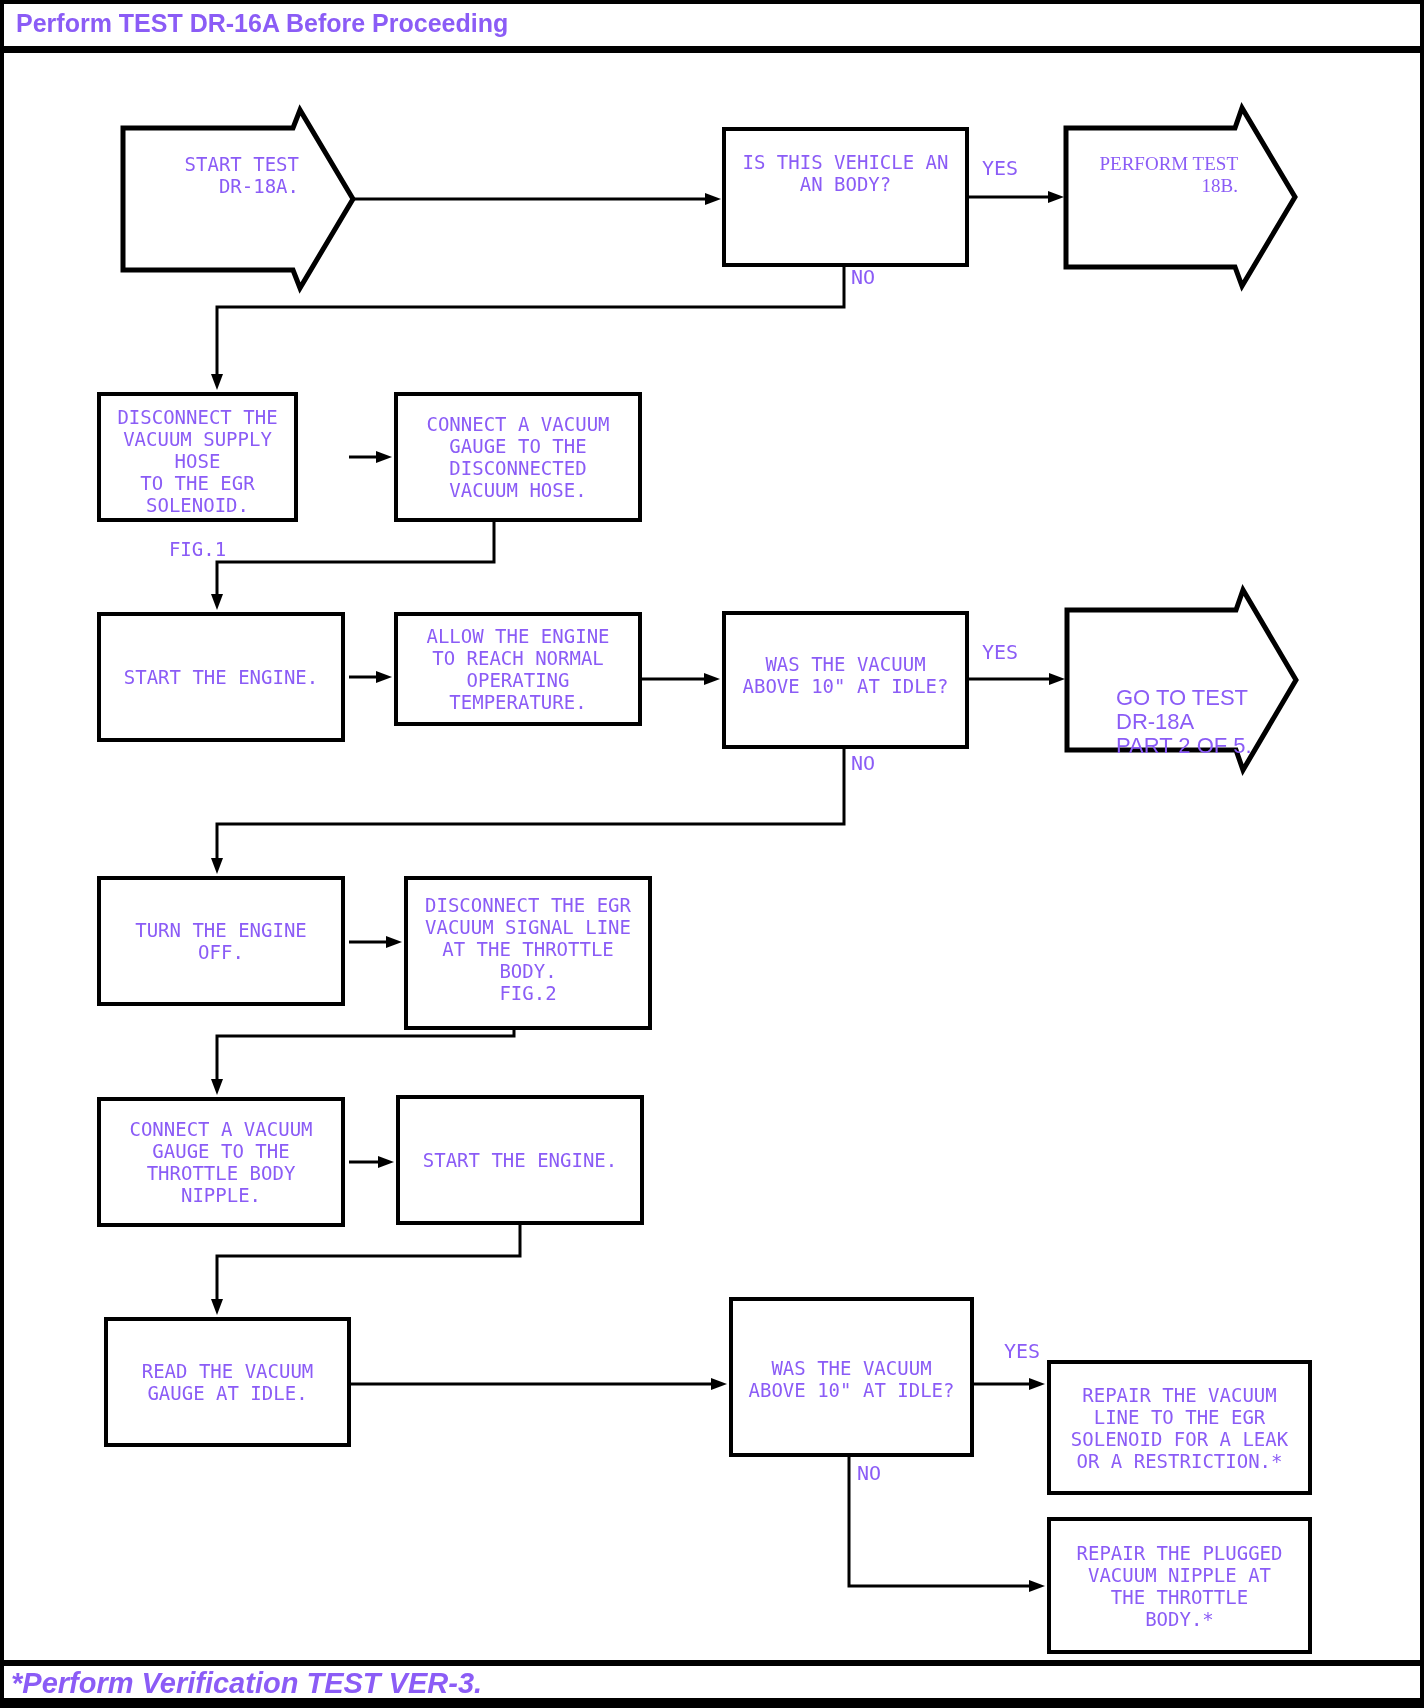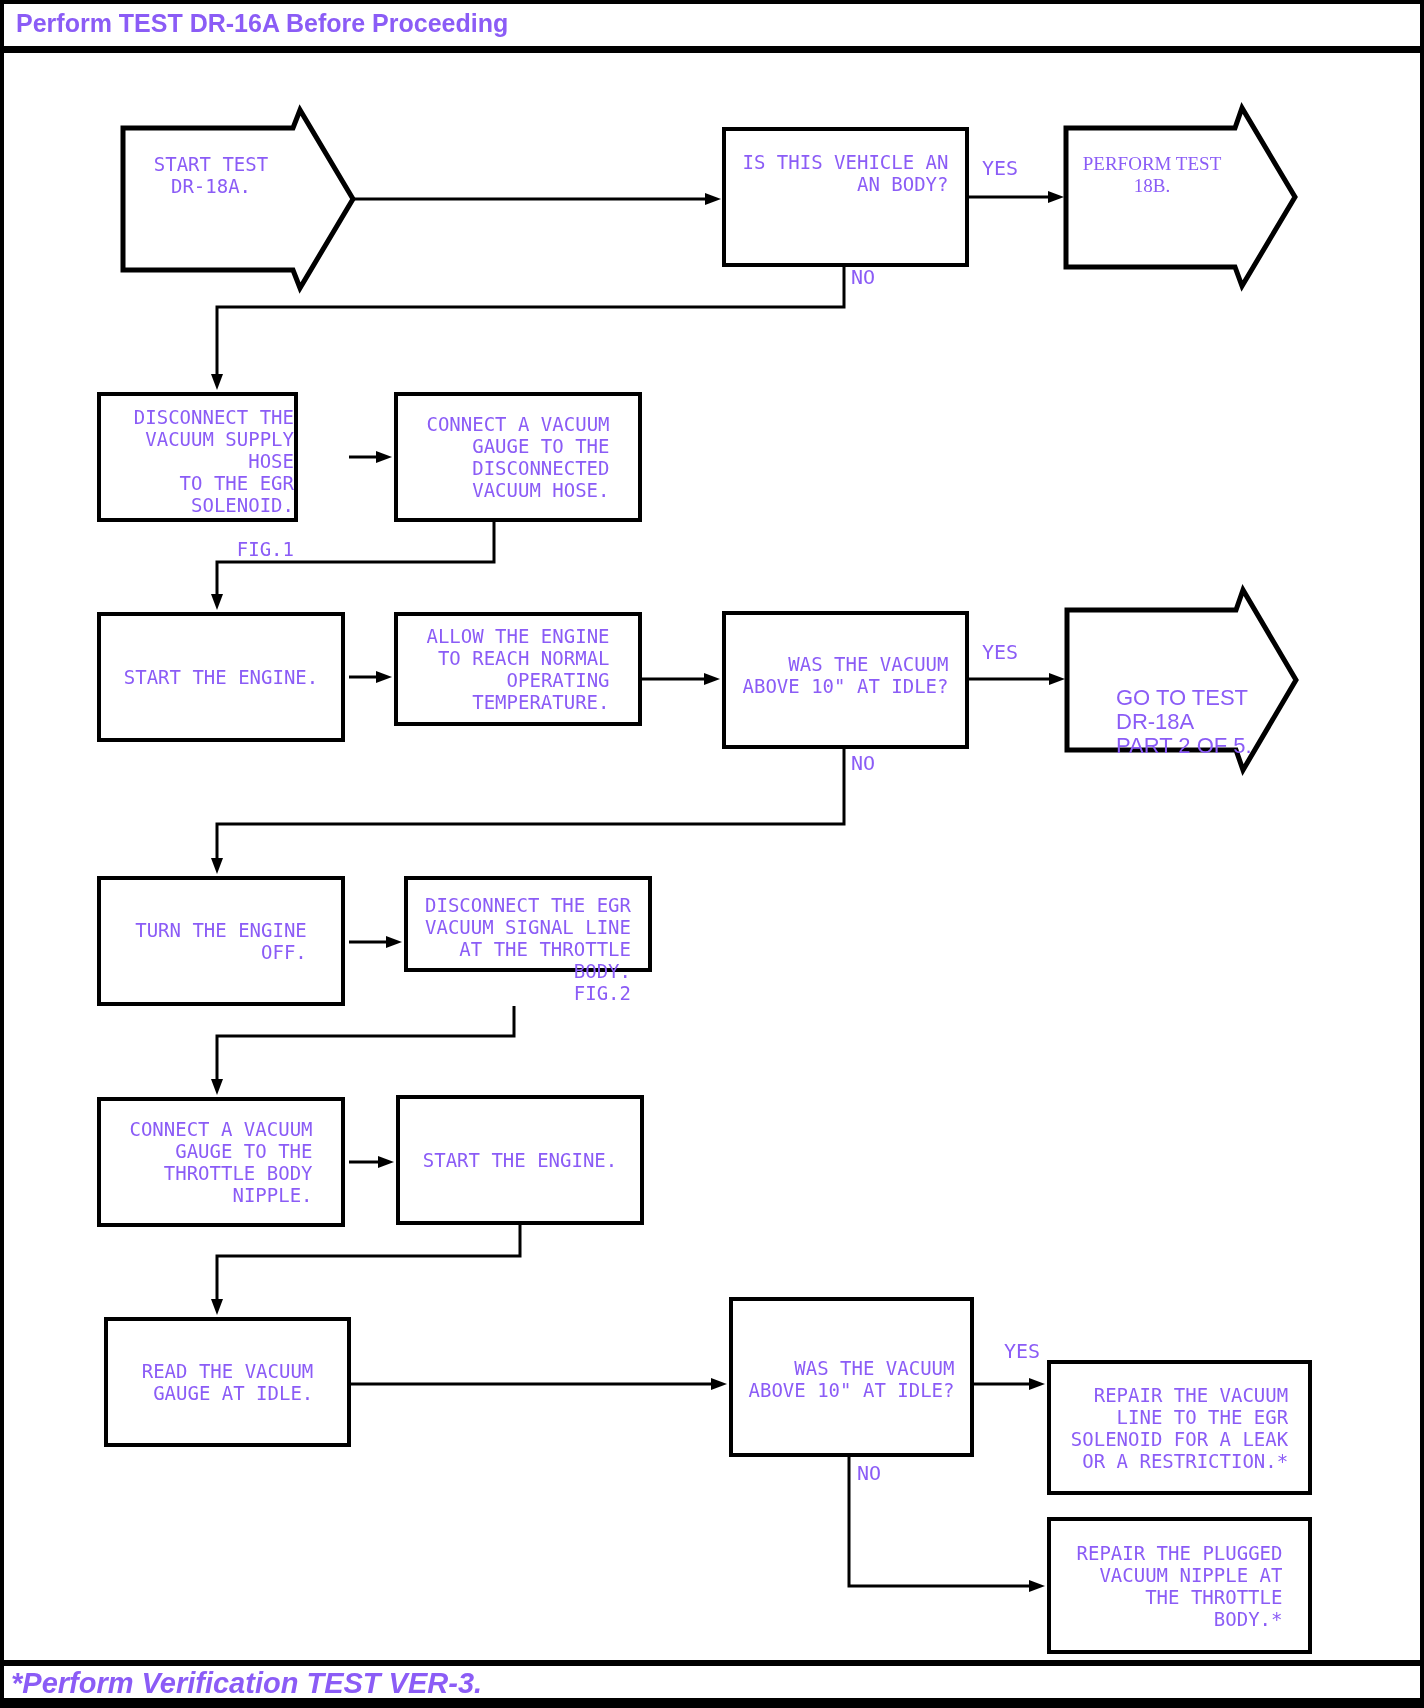--- a/index.html
+++ b/index.html
@@ -14,28 +14,28 @@
   }
   .title-rule{position:absolute;left:0;top:42px;width:1424px;height:7px;background:#000;}
   .footer-rule{position:absolute;left:0;top:1656px;width:1424px;height:6px;background:#000;}
   .footer{
     position:absolute;left:7px;top:1662px;
     font:italic 700 29px/34px "Liberation Sans",sans-serif;
   }
   .wires{position:absolute;left:0;top:0;}
   .box{
     position:absolute;border:4px solid #000;background:#fff;box-sizing:border-box;
-    display:flex;align-items:center;justify-content:center;text-align:right;
+    display:flex;align-items:center;justify-content:center;text-align:center;
   }
   .box.v-top{align-items:flex-start;}
   .t{
     font:19px/22px "DejaVu Sans Mono",monospace;white-space:pre-line;
   }
   .atext{
-    position:absolute;text-align:center;
+    position:absolute;text-align:right;
     font:19px/22px "DejaVu Sans Mono",monospace;white-space:pre-line;
   }
   .goto-text{
     position:absolute;text-align:left;
     font:22px/24px "Liberation Sans",sans-serif;white-space:pre-line;
   }
   .lbl{
     position:absolute;font:20px/22px "DejaVu Sans Mono",monospace;
   }
 </style>
@@ -133,21 +133,21 @@
   <div class="box v-top" style="left:718px;top:607px;width:247px;height:138px;padding-top:38px;">
     <span class="t">WAS THE VACUUM
 ABOVE 10" AT IDLE?</span>
   </div>
 
   <div class="box" style="left:93px;top:872px;width:248px;height:130px;">
     <span class="t">TURN THE ENGINE
 OFF.</span>
   </div>
 
-  <div class="box v-top" style="left:400px;top:872px;width:248px;height:96px;padding-top:14px;">
+  <div class="box v-top" style="left:400px;top:872px;width:248px;height:154px;padding-top:14px;">
     <span class="t">DISCONNECT THE EGR
 VACUUM SIGNAL LINE
 AT THE THROTTLE
 BODY.
 FIG.2</span>
   </div>
 
   <div class="box" style="left:93px;top:1093px;width:248px;height:130px;">
     <span class="t">CONNECT A VACUUM
 GAUGE TO THE

